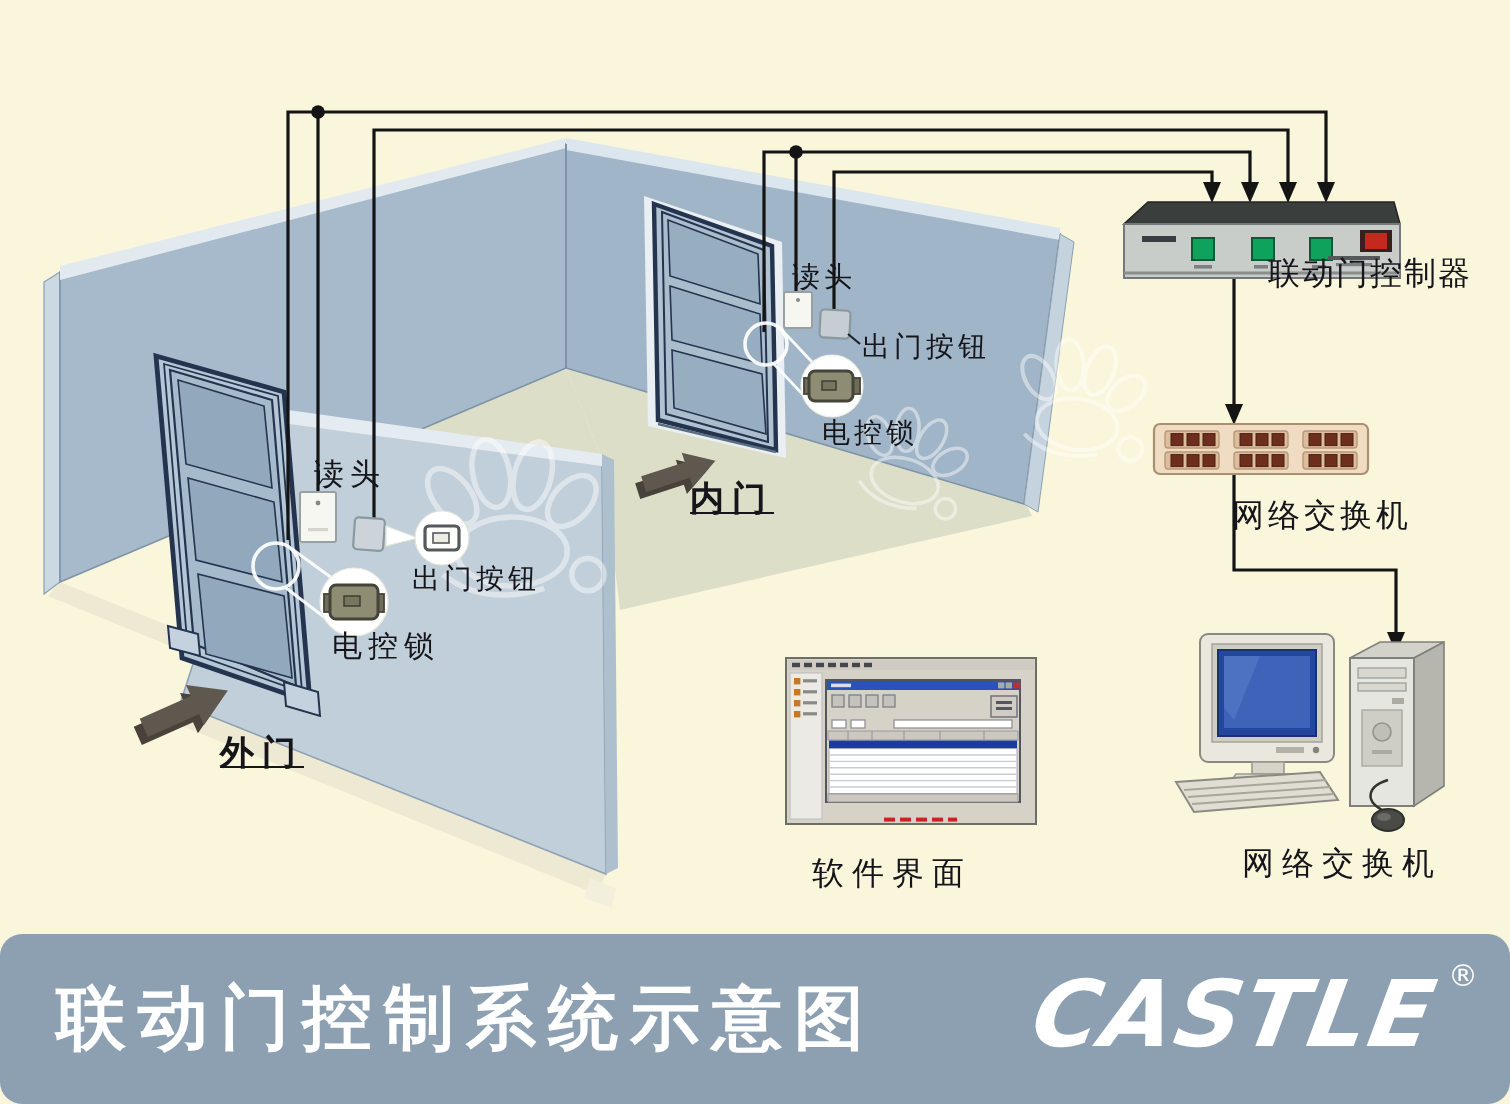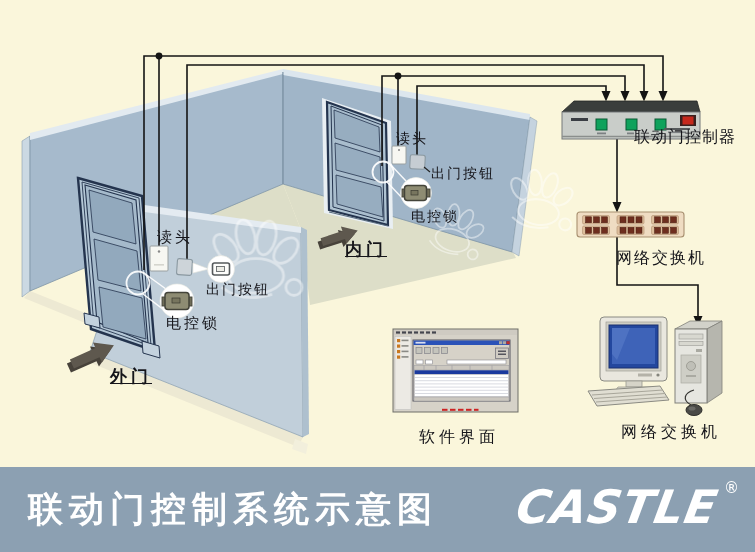--- a/index.html
+++ b/index.html
@@ -5,21 +5,21 @@
   html,body{margin:0;padding:0;background:#888;}
   .stage{position:relative;width:755px;height:552px;background:#FAF6DB;overflow:hidden;
          font-family:"DejaVu Sans","Liberation Sans",sans-serif;}
   .scene{position:absolute;left:0;top:0;}
   .lbl{position:absolute;color:#15151a;white-space:nowrap;}
   .lbl-sm{font-size:14px;letter-spacing:2px;}
   .lbl-md{font-size:15px;letter-spacing:3px;}
   .lbl-lg{font-size:16px;letter-spacing:2px;}
   .lbl-door{font-size:17px;letter-spacing:4px;font-weight:bold;text-decoration:underline;}
   .titlebar{position:absolute;left:0;top:467px;width:755px;height:85px;background:#8CA0B2;
-            display:flex;align-items:center;}
+            display:flex;align-items:center;border-radius:11px;}
   .main-title{color:#ffffff;font-size:35px;font-weight:bold;letter-spacing:6px;margin-left:28px;}
   .logo{position:absolute;right:16px;top:10px;display:flex;align-items:flex-start;}
   .brand{color:#ffffff;font-size:46px;font-weight:800;font-style:italic;letter-spacing:1px;
          transform:skewX(-10deg);line-height:60px;}
   .rmark{color:#ffffff;font-size:15px;margin-left:6px;margin-top:2px;}
 </style>
 </head>
 <body>
 
 <div class="stage">
@@ -316,21 +316,21 @@
 <div class="lbl lbl-md" style="left:166px;top:314px;">电控锁</div>
 <div class="lbl lbl-door" style="left:110px;top:365px;">外门</div>
 
 <div class="lbl lbl-sm" style="left:396px;top:130px;">读头</div>
 <div class="lbl lbl-sm" style="left:431px;top:165px;">出门按钮</div>
 <div class="lbl lbl-sm" style="left:411px;top:208px;">电控锁</div>
 <div class="lbl lbl-door" style="left:345px;top:238px;">内门</div>
 
 <div class="lbl lbl-lg" style="left:634px;top:127px;letter-spacing:1px;">联动门控制器</div>
 <div class="lbl lbl-lg" style="left:616px;top:248px;">网络交换机</div>
-<div class="lbl lbl-lg" style="left:419px;top:427px;letter-spacing:4px;">软件界面</div>
+<div class="lbl lbl-lg" style="left:406px;top:427px;letter-spacing:4px;">软件界面</div>
 <div class="lbl lbl-lg" style="left:621px;top:422px;letter-spacing:4px;">网络交换机</div>
 
 <div class="titlebar">
   <div class="main-title">联动门控制系统示意图</div>
   <div class="logo">
     <span class="brand">CASTLE</span>
     <span class="rmark">®</span>
   </div>
 </div>
 

